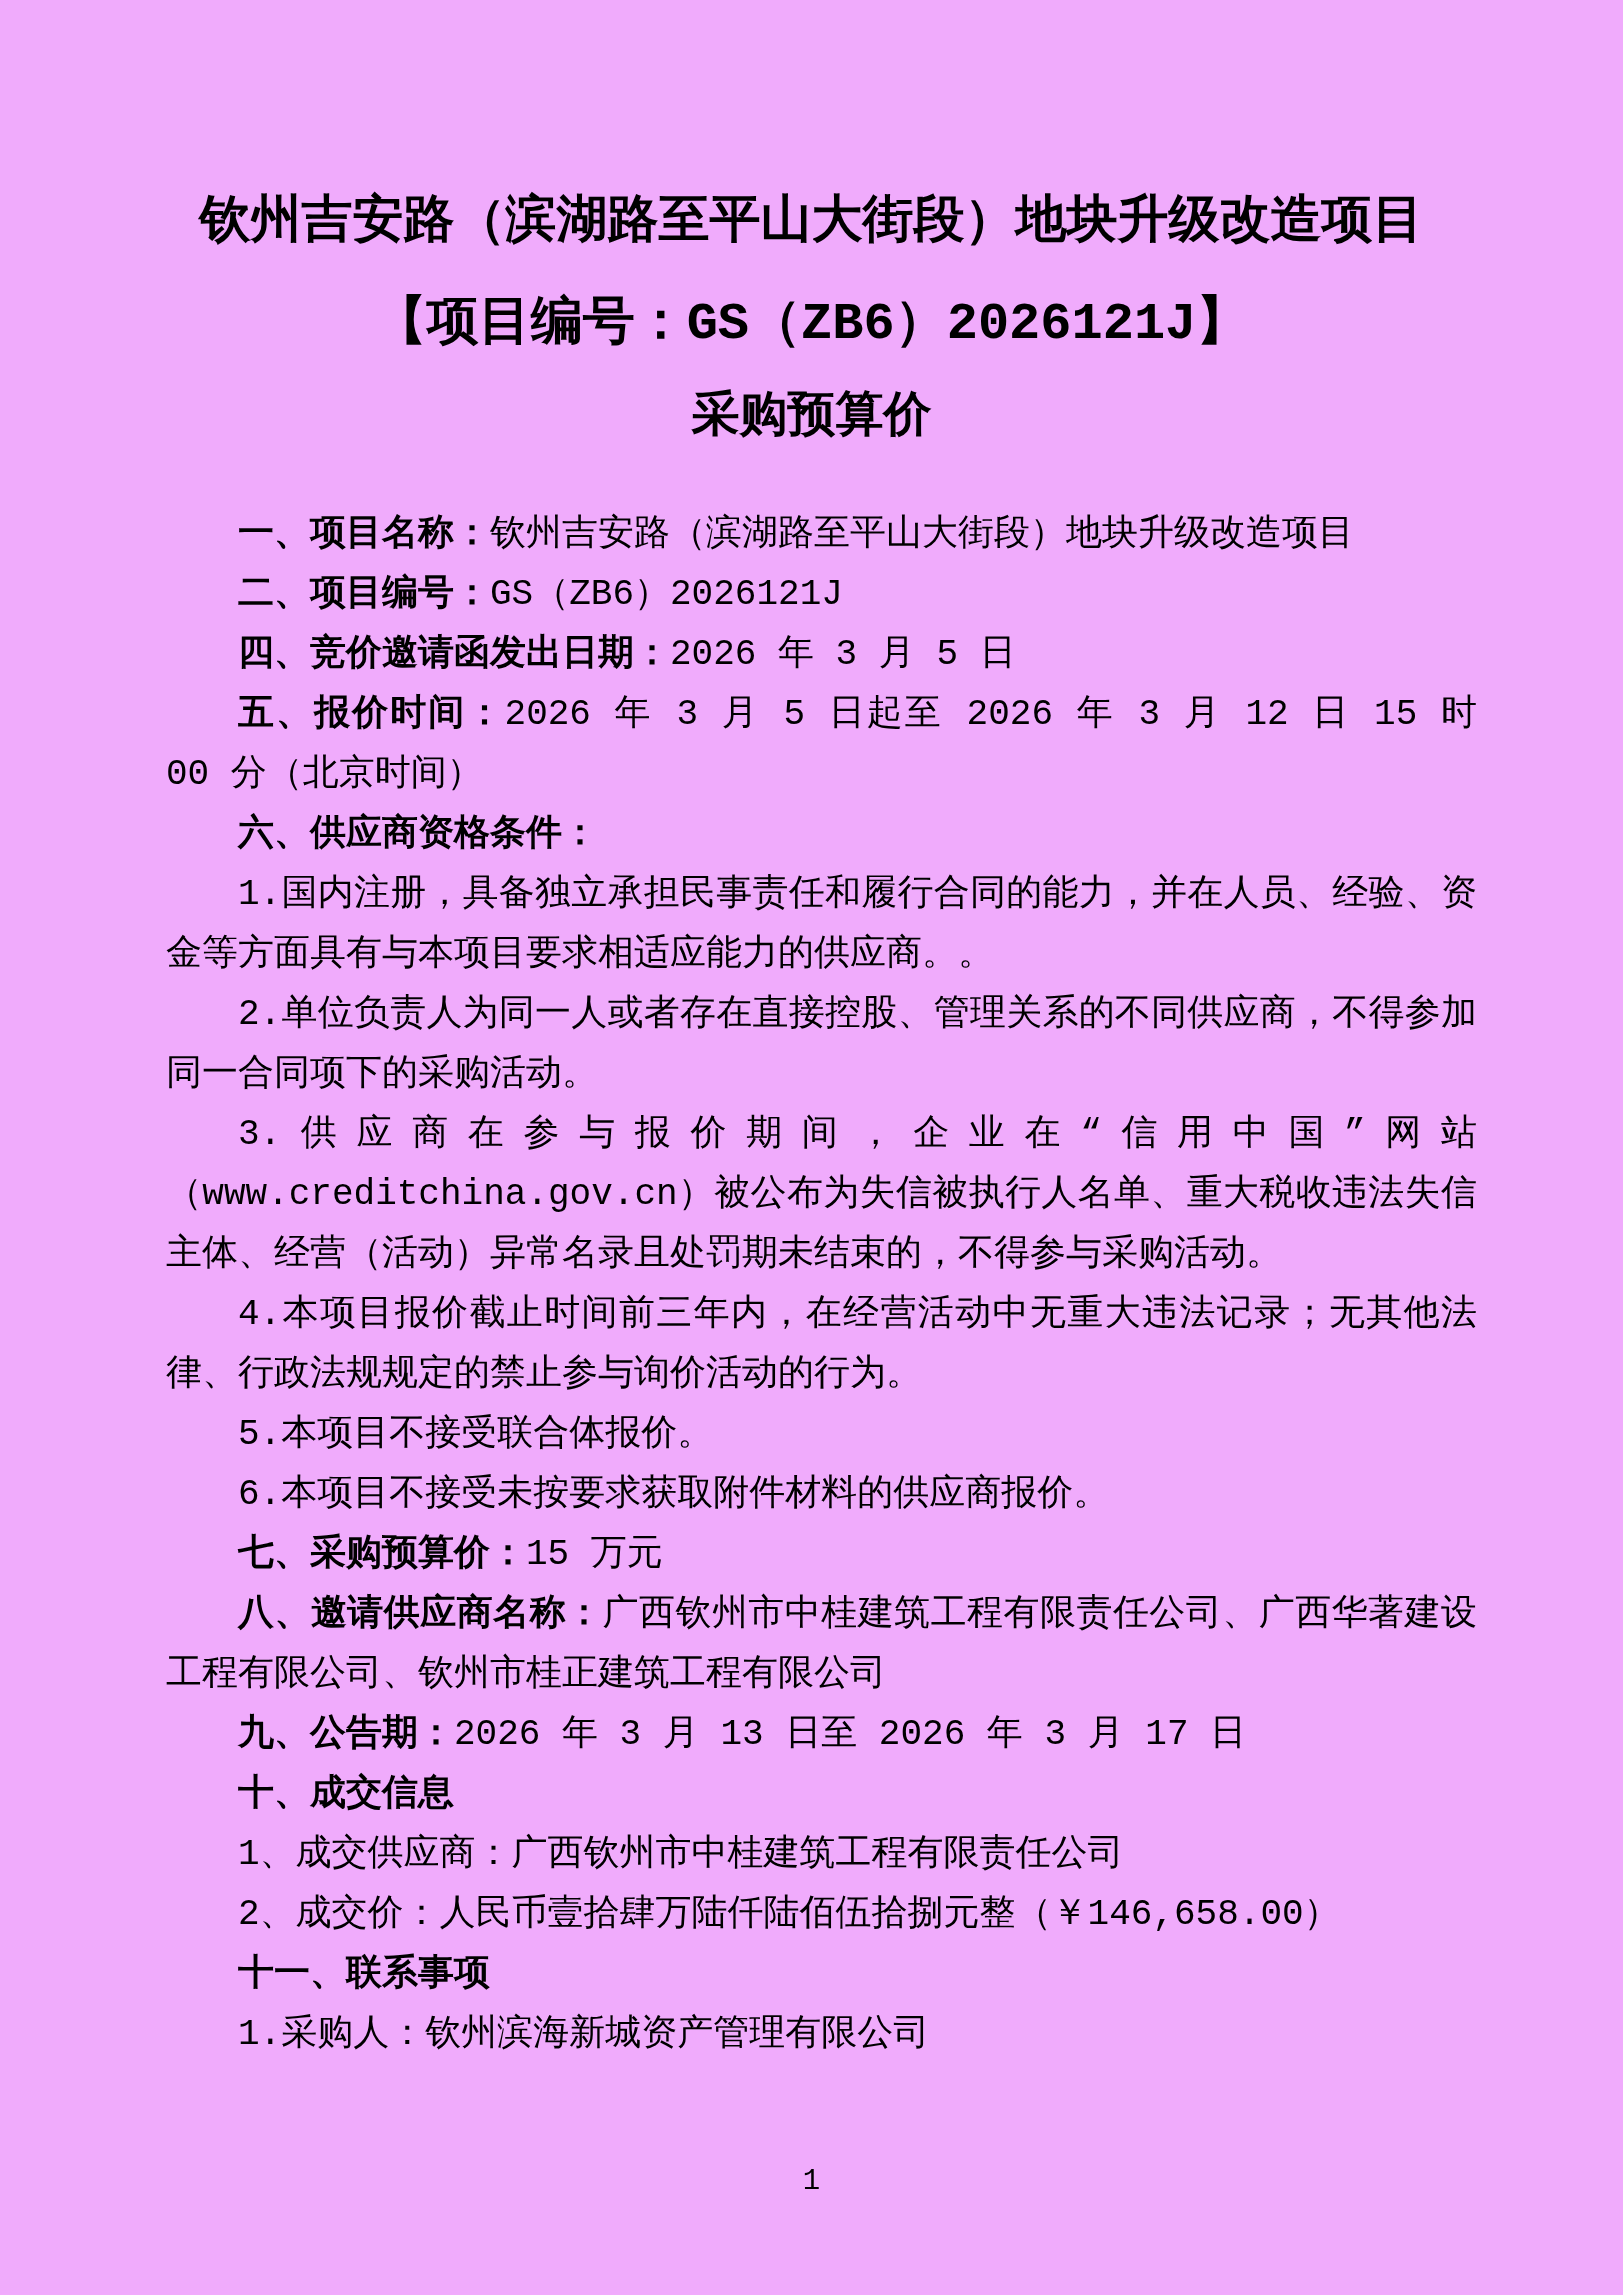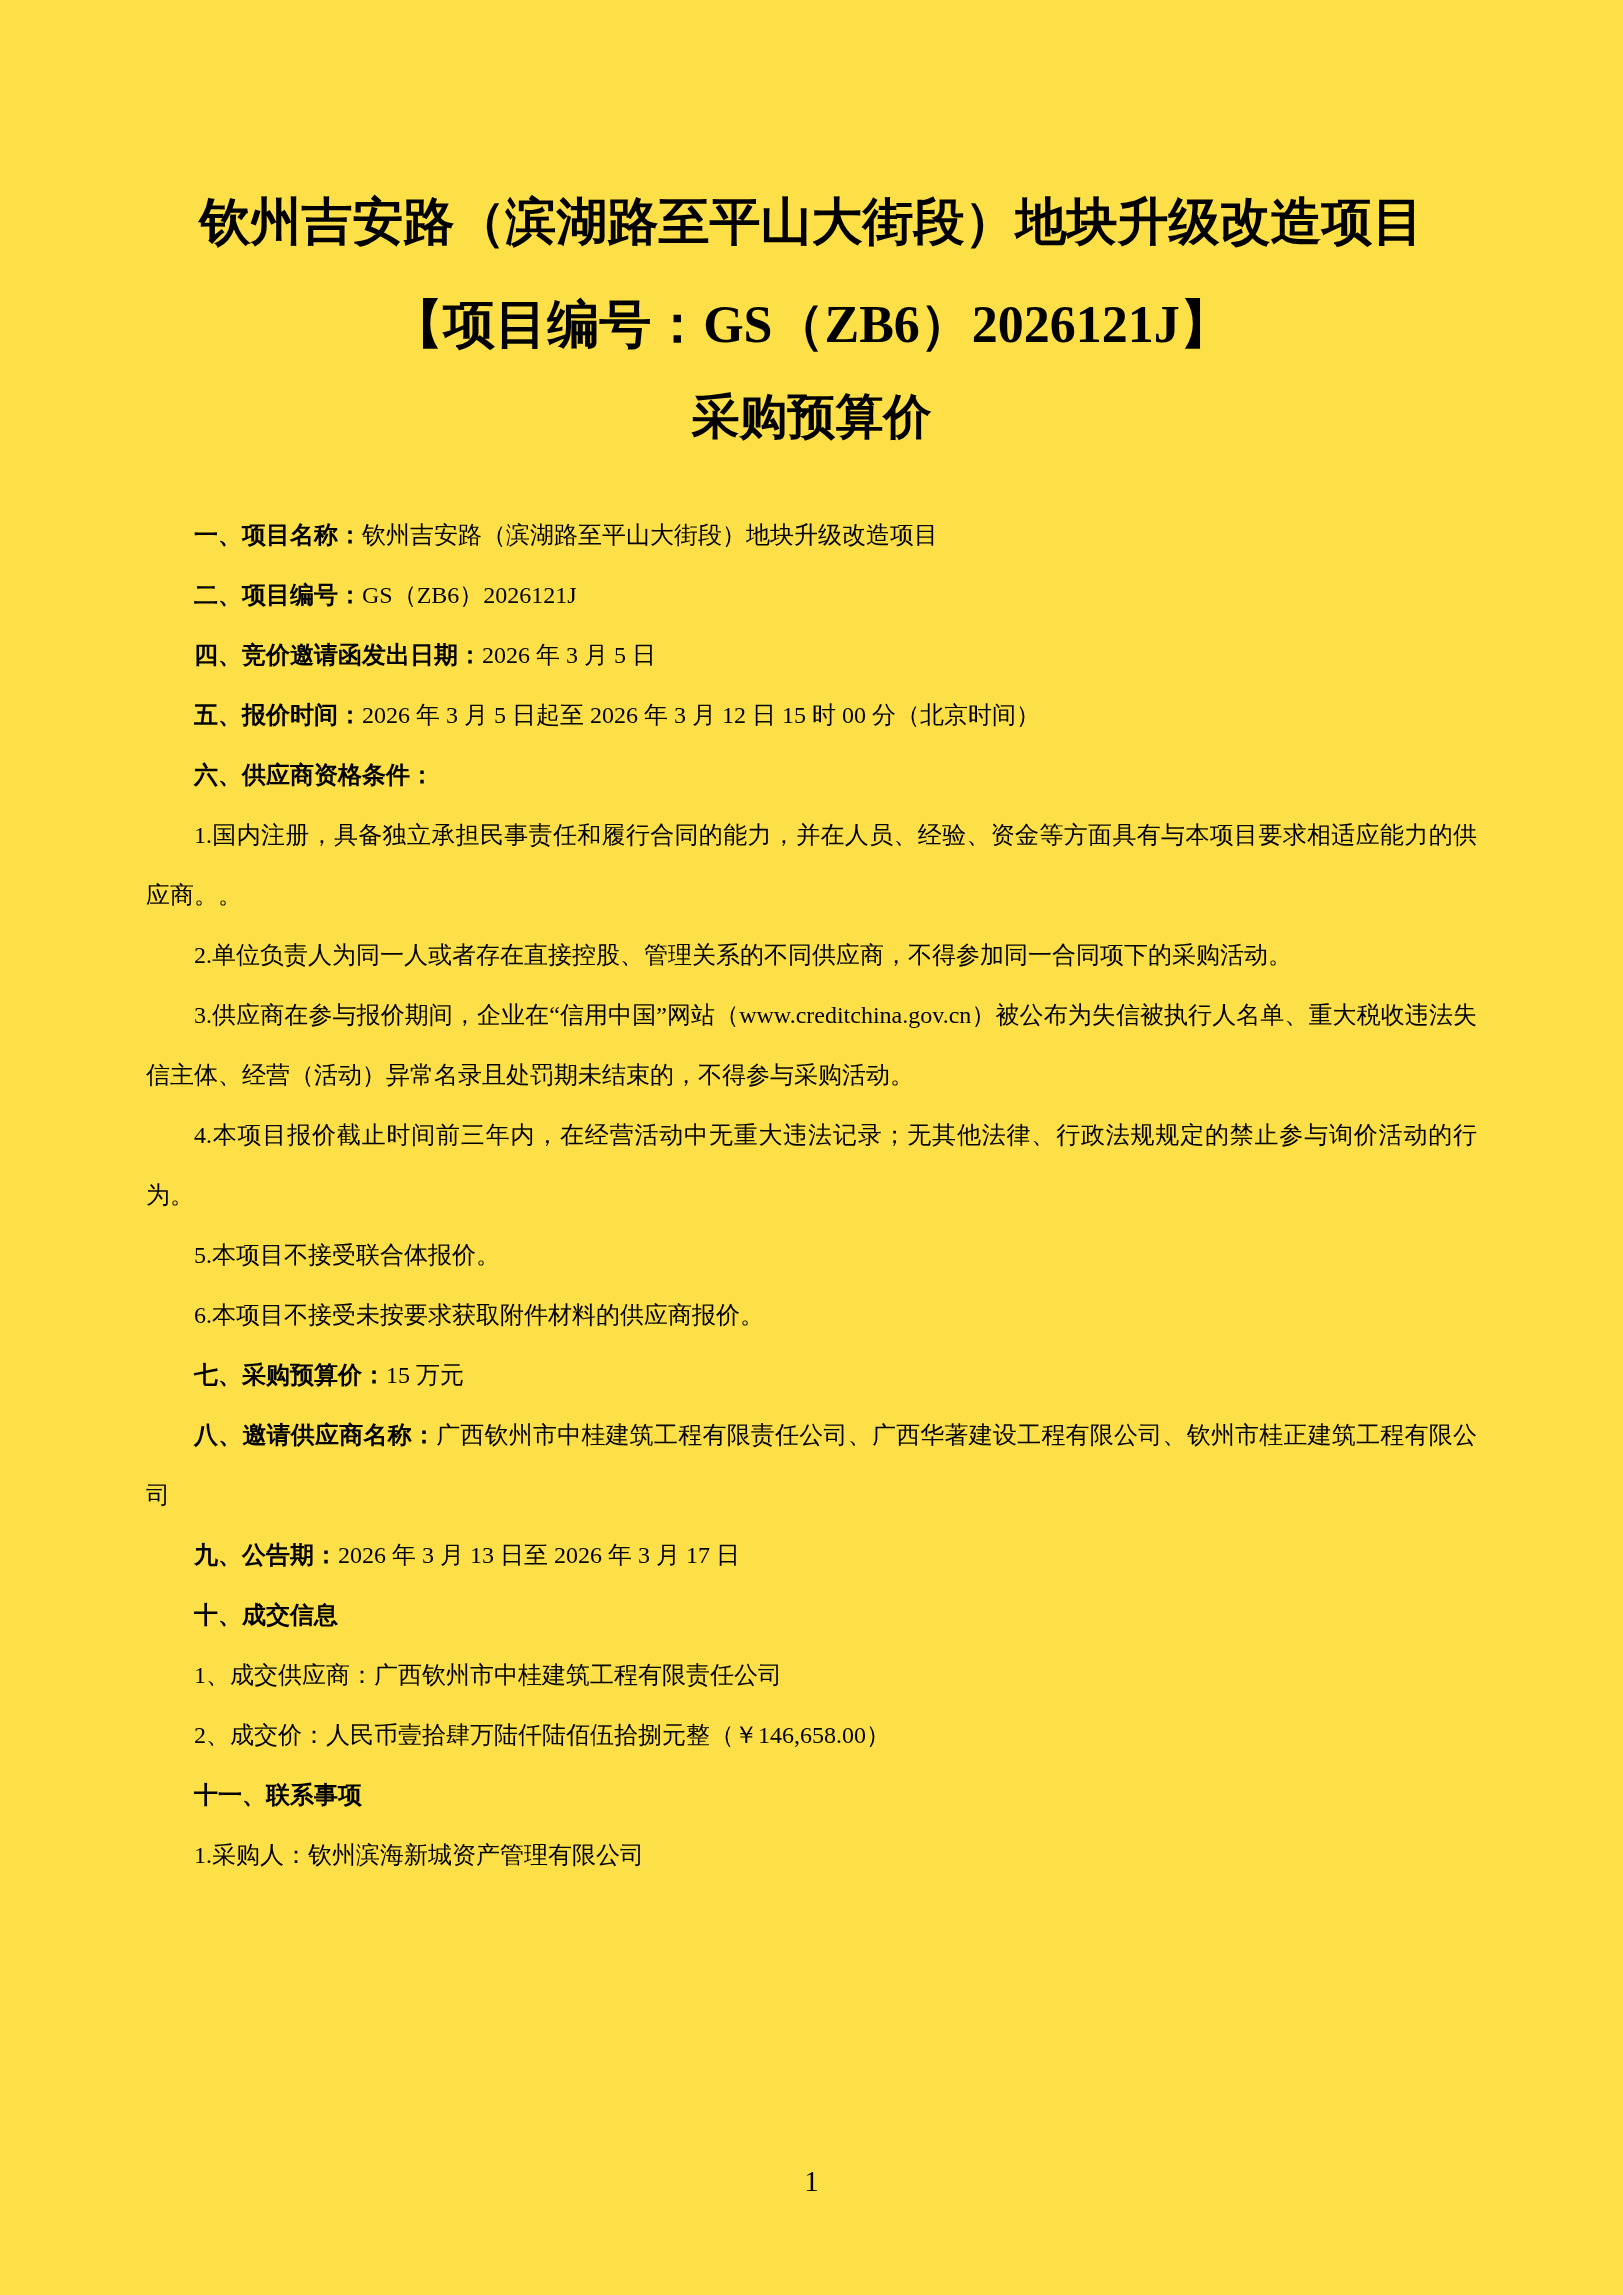--- a/index.html
+++ b/index.html
@@ -4,23 +4,23 @@
 <style>
   html, body {
     margin: 0;
     padding: 0;
     background: #ffffff;
   }
   .page {
     position: relative;
     width: 1623px;
     height: 2295px;
-    background: #fde047;
+    background: #f0abfc;
     color: #000000;
-    font-family: Liberation Serif, serif;
+    font-family: Liberation Mono, monospace;
     overflow: hidden;
   }
   .content {
     width: 1331px;
     margin-left: 146px;
   }
   .title-block {
     text-align: center;
     font-weight: bold;
   }
@@ -34,24 +34,25 @@
     line-height: 44px;
     margin-top: 55px;
   }
   .title-line-3 {
     font-size: 48px;
     line-height: 48px;
     margin-top: 46px;
   }
   .doc-body {
     margin-top: 64px;
-    font-size: 24px;
+    font-size: 36px;
     line-height: 60px;
     text-align: justify;
     text-justify: inter-character;
+    margin-left: 20px;
   }
   .para {
     margin: 0;
     padding: 0;
     text-indent: 2em;
   }
   .para-label {
     font-weight: bold;
   }
   .page-footer {

